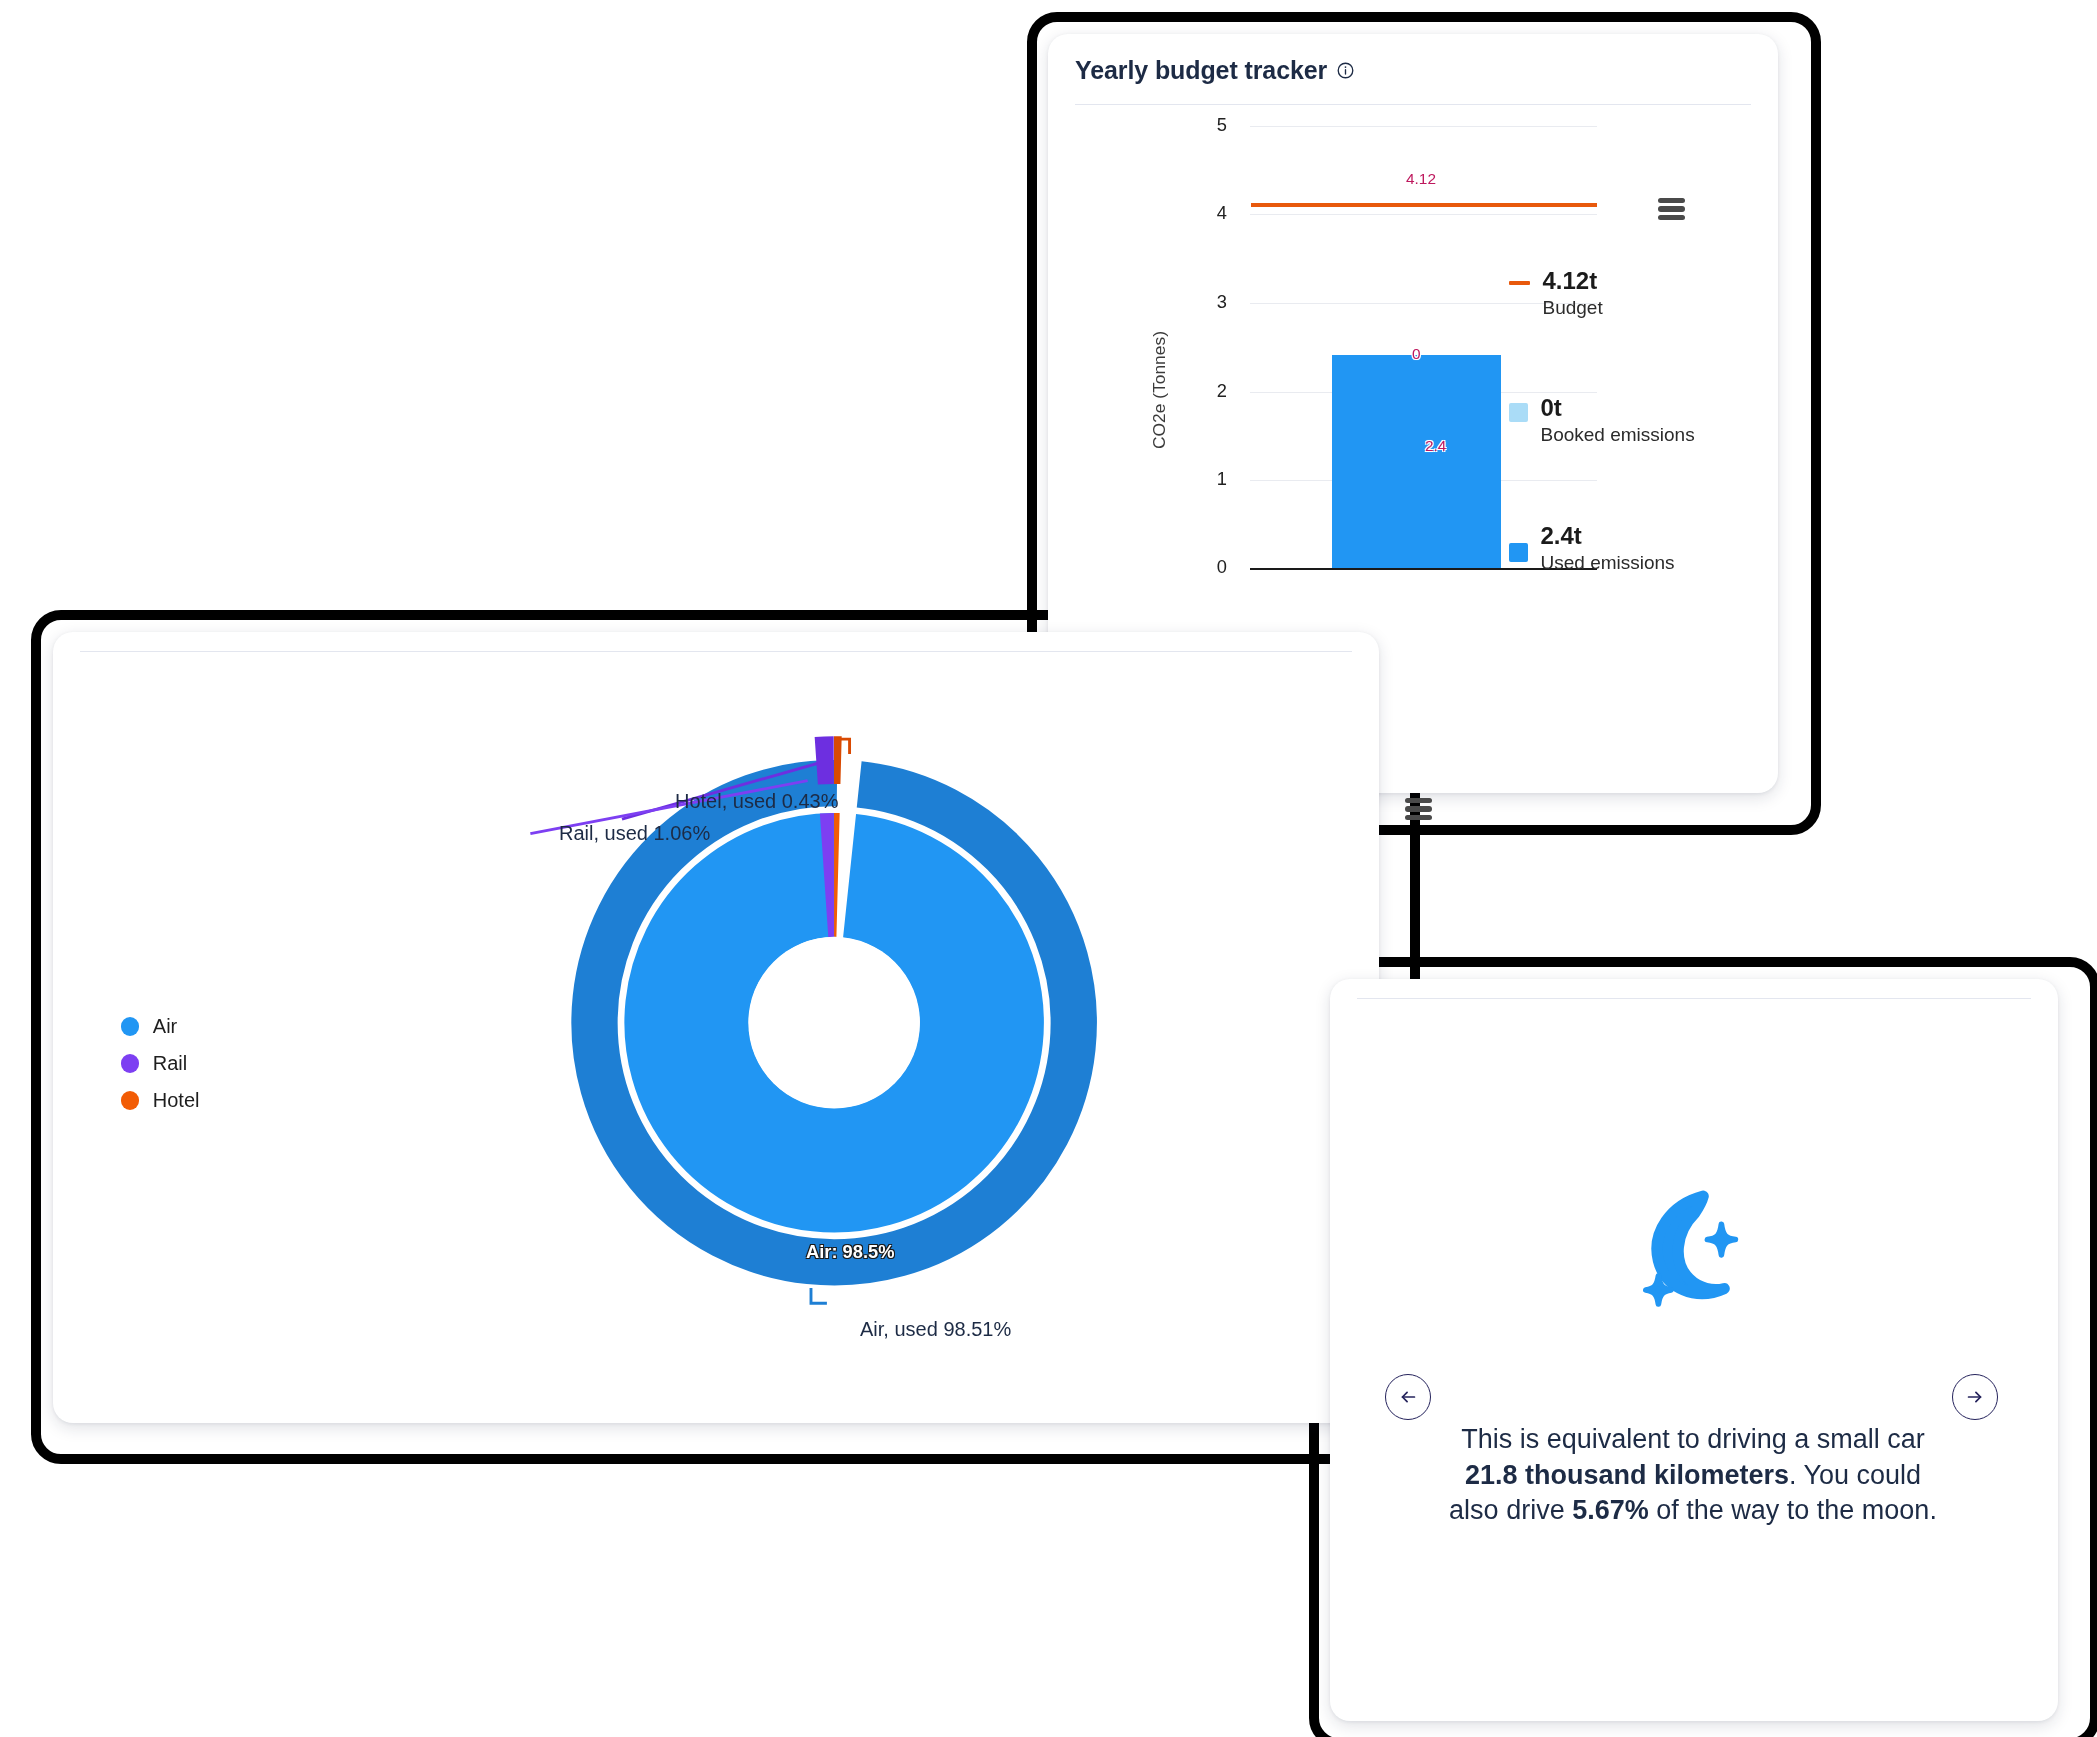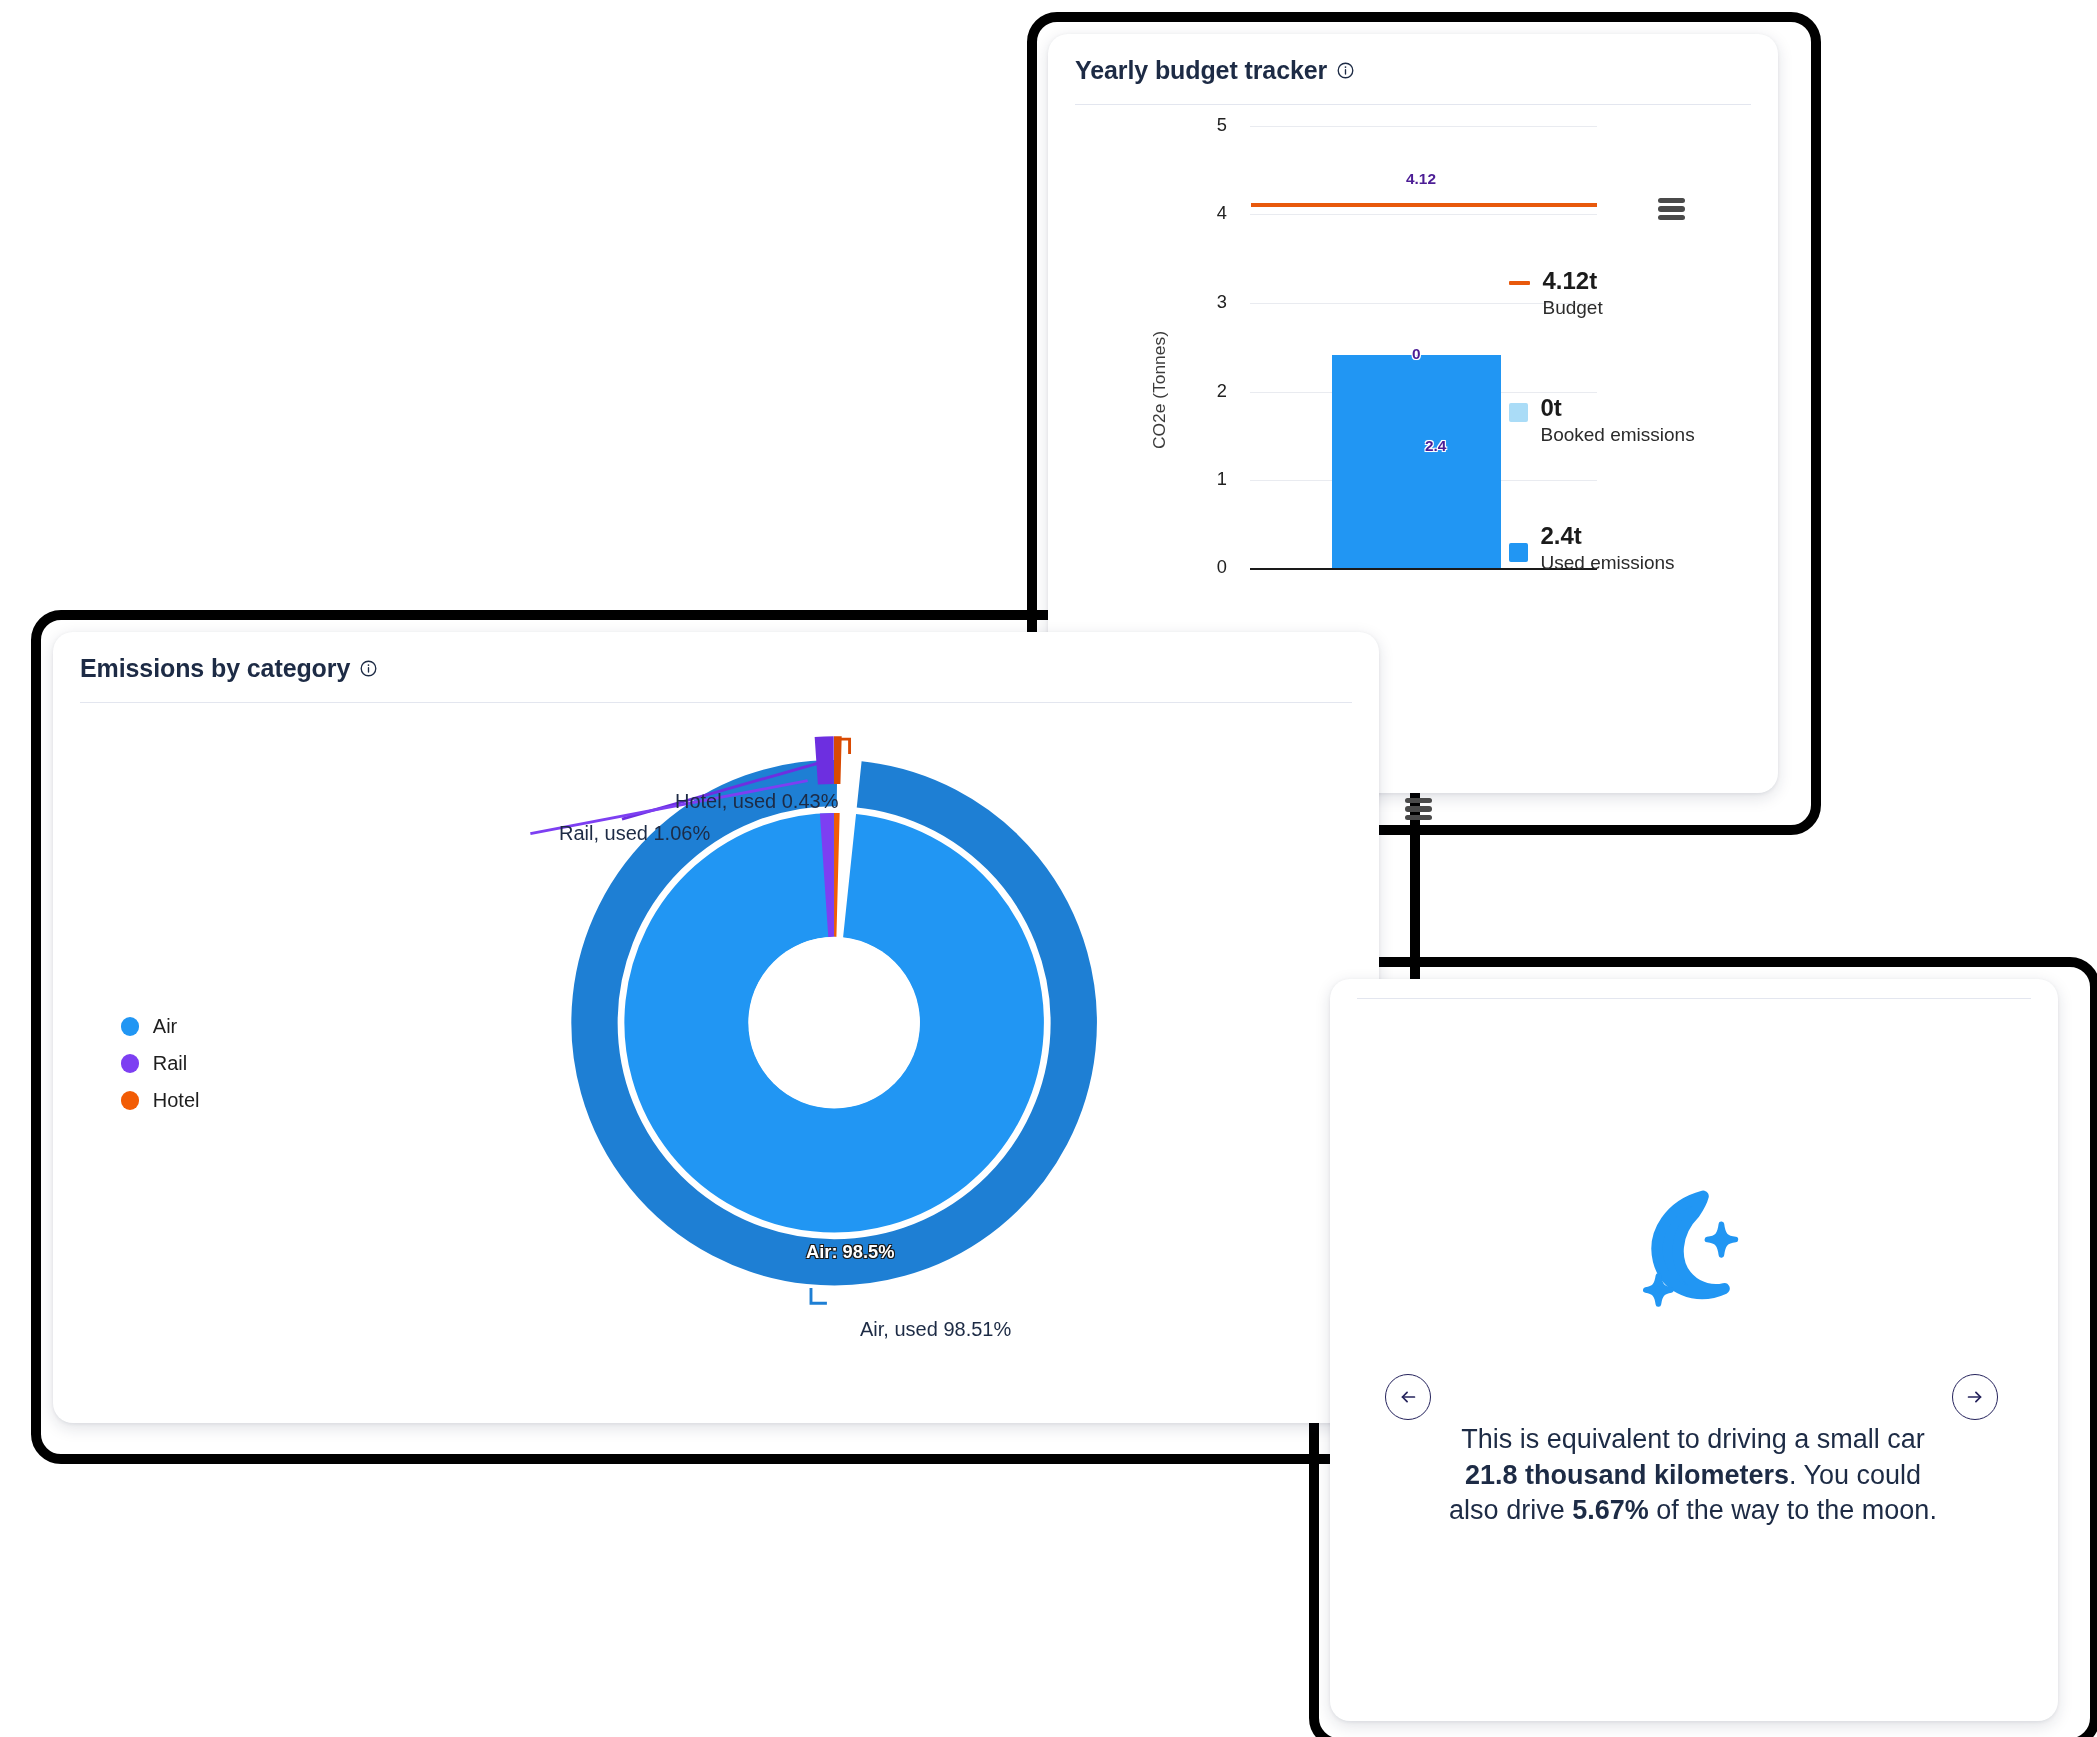--- a/index.html
+++ b/index.html
@@ -51,21 +51,21 @@
     position:absolute;font-size:18.3px;font-weight:400;color:#222;
     text-align:right;width:39px;
   }
   .ylabel{
     position:absolute;font-size:17.4px;color:#3b3b3b;
     transform:rotate(-90deg);transform-origin:left top;white-space:nowrap;
   }
   .bar{position:absolute;background:#2196f3;}
   .budgetline{position:absolute;height:3.9px;background:#e8590c;}
   .datalabel{
-    position:absolute;font-size:15.4px;font-weight:700;color:#4c1d95;white-space:nowrap;
+    position:absolute;font-size:15.4px;font-weight:400;color:#be185d;white-space:nowrap;
     text-shadow:-1px -1px 0 #fff,1px -1px 0 #fff,-1px 1px 0 #fff,1px 1px 0 #fff,0 0 1.9px #fff;
   }
 
   
   .blegend{position:absolute;z-index:14;}
   .blegend-row{position:absolute;display:flex;align-items:flex-start;gap:12.5px;}
   .swatch-line{width:21px;height:4.3px;background:#e8590c;border-radius:1px;margin-top:12.5px;flex:0 0 21px;}
   .swatch-sq{width:19px;height:19px;border-radius:1.9px;margin-top:7.7px;flex:0 0 19px;}
   .blegend-val{font-size:24px;font-weight:700;color:#1b1b1b;line-height:1.12;white-space:nowrap;}
   .blegend-cap{font-size:19px;font-weight:400;color:#2b2b2b;line-height:1.2;white-space:nowrap;margin-top:1.9px;}
@@ -182,30 +182,20 @@
     <div class="blegend-row" style="left:1509px;top:523px;align-items:center;">
       <div class="swatch-sq" style="background:#2196f3;"></div>
       <div>
         <div class="blegend-val">2.4t</div>
         <div class="blegend-cap">Used emissions</div>
       </div>
     </div>
   </div>
 
   <div class="card" id="emissions-card">
-    <div class="card-head">
-      <div class="card-title">Emissions by category</div>
-      <span class="info-icon">
-        <svg viewBox="0 0 24 24" width="19" height="19" fill="none" stroke="#1d2b45" stroke-width="1.7">
-          <circle cx="12" cy="12" r="9.2"></circle>
-          <line x1="12" y1="11" x2="12" y2="16.5" stroke-linecap="round"></line>
-          <circle cx="12" cy="7.6" r="1.1" fill="#1d2b45" stroke="none"></circle>
-        </svg>
-      </span>
-    </div>
     <div class="card-rule"></div>
   </div>
 
   <div class="donut-wrap">
     <svg width="1326" height="791" viewBox="0 0 2750 1640">
       <g transform="translate(1620,810)">
 
         <circle r="495" fill="none" stroke="#1e7fd4" stroke-width="100" stroke-dasharray="3063 47" transform="rotate(-84)"></circle>
 
         <path d="M 0 -495 A 495 495 0 0 1 32.9 -493.9 L 39.5 -592.7 A 594 594 0 0 0 0 -594 Z" fill="#6d2fe0" transform="rotate(-3.9)"></path>

